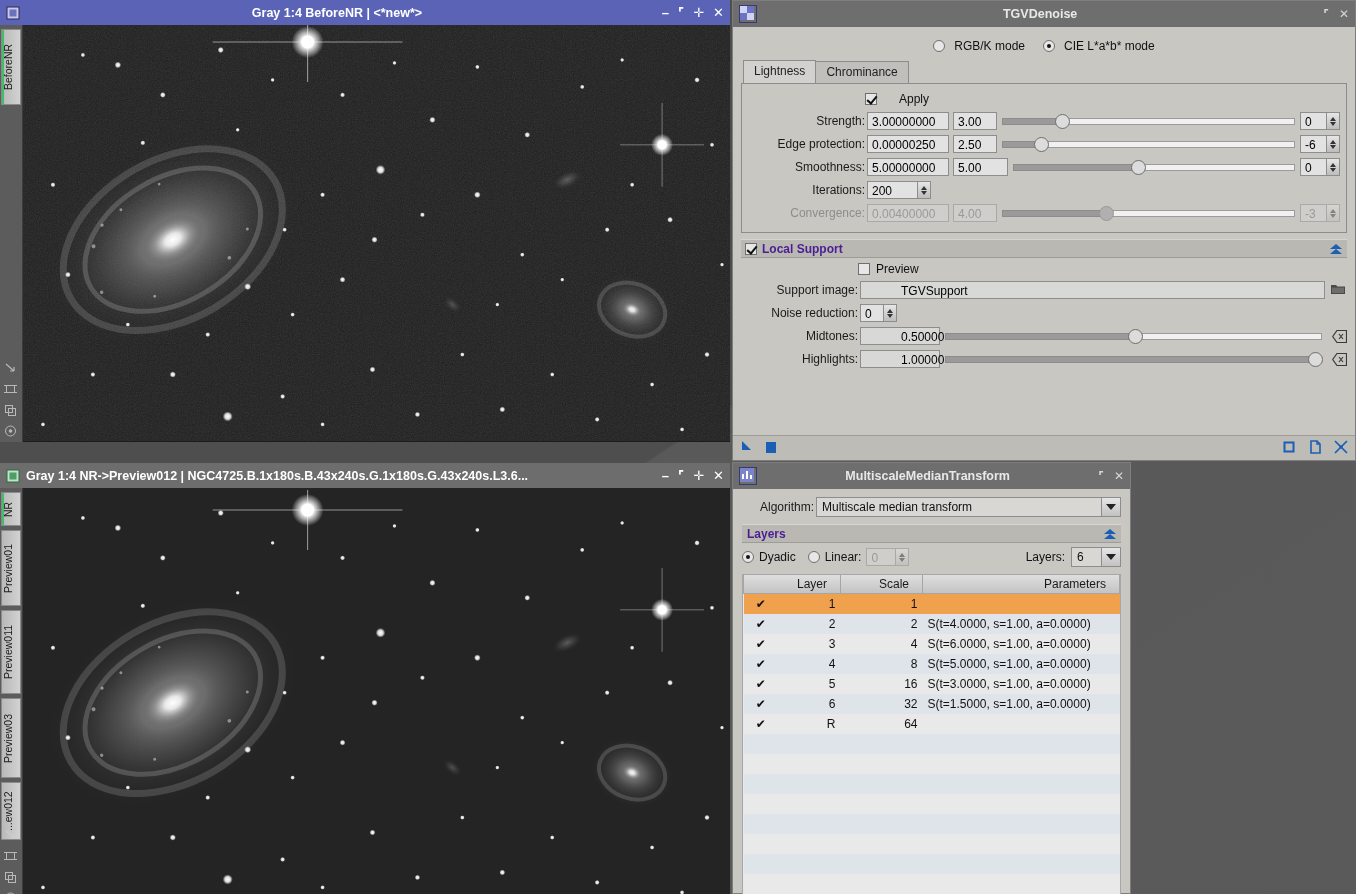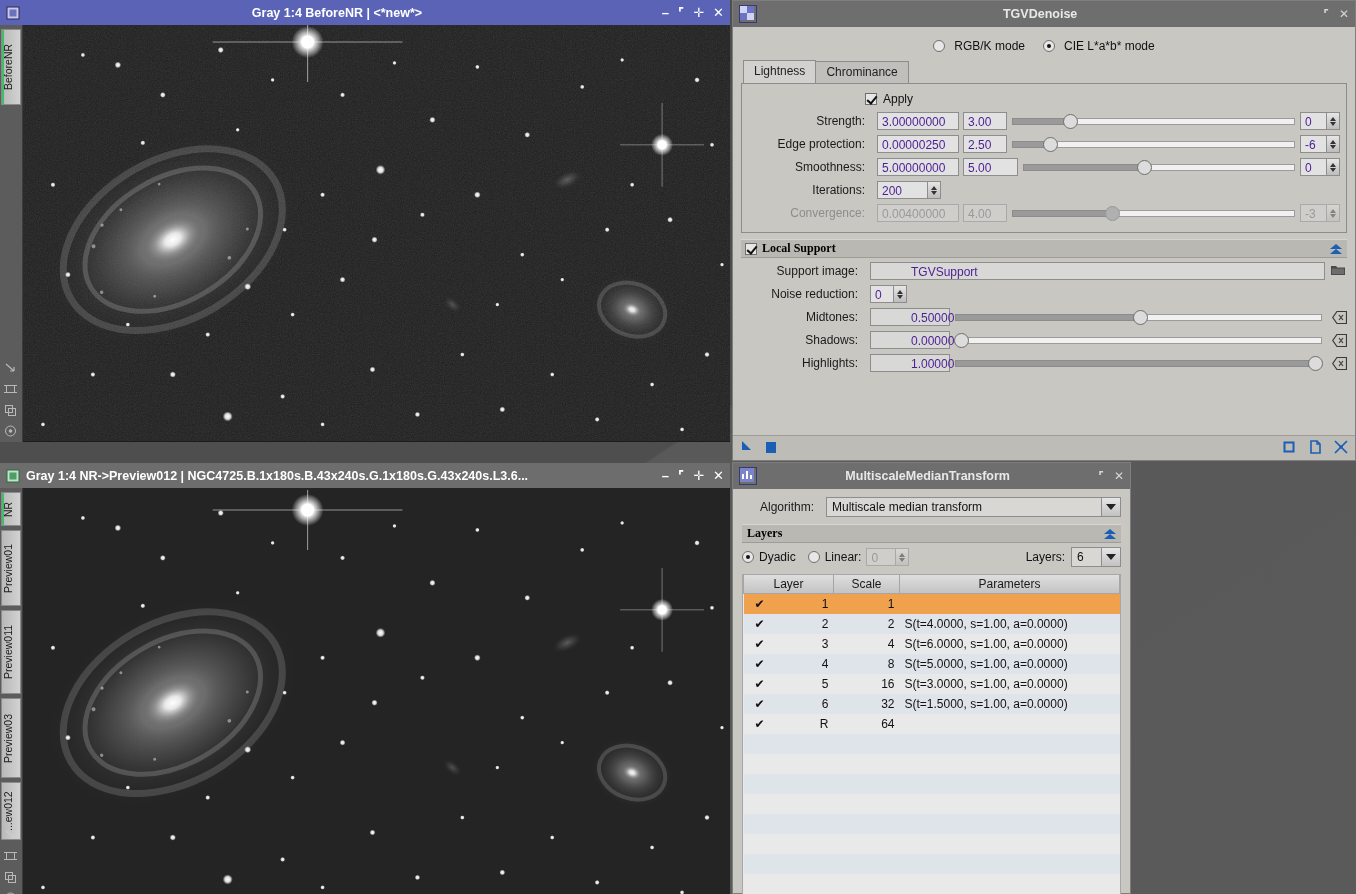--- a/index.html
+++ b/index.html
@@ -49,25 +49,25 @@
   .dlg{position:absolute;background:#c8c7c2;border:1px solid #7e7e7e;box-sizing:border-box;}
   .dlg-title{
     height:26px;background:#6e6e6e;display:flex;align-items:center;padding:0 6px;
     box-sizing:border-box;color:#e8e8e8;font-weight:bold;font-size:12.5px;
   }
   .dlg-title .t{flex:1;text-align:center;}
   .dlg-title .btns{display:flex;gap:10px;font-size:12px;color:#d7d7d7;}
   .dlg-ico{width:16px;height:16px;flex:0 0 auto;border:1px solid #3a3a6e;}
   .dlg-body{padding:6px 8px 0 8px;}
   .row{display:flex;align-items:center;margin-bottom:5px;}
-  .lbl{text-align:right;padding-right:12px;font-size:12px;color:#1a1a1a;}
+  .lbl{text-align:right;padding-right:2px;font-size:12px;color:#1a1a1a;}
   .lbl.dim{color:#8d8d8d;}
   .fld{
     background:#e2e2e2;border:1px solid #8d8d8d;height:18px;line-height:18px;
-    padding:0 4px;box-sizing:border-box;font-size:12px;color:#4c1d95;
+    padding:0 4px;box-sizing:border-box;font-size:12px;color:#000000;
   }
   .fld.dim{color:#9a9a9a;background:#cfcecb;border-color:#a9a9a9;}
   .fld.ro{background:#d8d8d6;padding-left:40px;}
   .spin{display:flex;align-items:stretch;}
   .spin .arrows{
     width:13px;border:1px solid #8d8d8d;border-left:none;background:linear-gradient(#e6e6e6,#bdbdbd);
     display:flex;flex-direction:column;justify-content:center;align-items:center;height:18px;box-sizing:border-box;
   }
   .spin .arrows b{display:block;width:0;height:0;border-left:3px solid transparent;border-right:3px solid transparent;}
   .spin .arrows b.up{border-bottom:4px solid #333;margin-bottom:1px;}
@@ -88,21 +88,21 @@
   .tab{
     background:#c0bfbb;border:1px solid #8c8c8c;border-bottom:none;
     padding:3px 10px 4px 10px;font-size:12px;margin-right:-1px;color:#222;text-align:right;
   }
   .tab.sel{background:#d2d1cd;position:relative;z-index:2;padding-bottom:5px;}
   .tabpane{border:1px solid #8c8c8c;background:#c8c7c2;padding:8px 6px 8px 6px;}
   .section{
     display:flex;align-items:center;background:#b9b8b2;border-top:1px solid #d6d5d0;
     border-bottom:1px solid #9d9c97;height:19px;padding:0 4px;box-sizing:border-box;margin:3px 0 4px 0;
   }
-  .section .sttl{color:#000000;font-weight:bold;font-size:12px;margin-left:5px;flex:1;font-family:Liberation Serif, serif;}
+  .section .sttl{color:#4c1d95;font-weight:bold;font-size:12px;margin-left:5px;flex:1;}
   .arrows-up{width:14px;height:12px;}
   .resetbtn{width:15px;height:13px;margin-left:5px;}
   .dlg-foot{
     position:absolute;left:0;right:0;bottom:0;height:25px;background:#bdbcb7;
     border-top:1px solid #9d9c97;display:flex;align-items:center;padding:0 7px;box-sizing:border-box;
   }
   .dlg-foot .left{display:flex;gap:10px;align-items:center;}
   .dlg-foot .right{margin-left:auto;display:flex;gap:12px;align-items:center;}
   
   .combo{
@@ -110,21 +110,21 @@
   }
   .combo .cv{flex:1;padding:0 5px;font-size:12px;line-height:18px;}
   .combo .ca{
     width:18px;height:100%;border-left:1px solid #8d8d8d;background:linear-gradient(#e6e6e6,#c2c2c2);
     display:flex;align-items:center;justify-content:center;
   }
   .combo .ca b{width:0;height:0;border-left:5px solid transparent;border-right:5px solid transparent;border-top:6px solid #222;}
   table.layers{border-collapse:collapse;width:100%;font-size:12px;background:#e9e9e9;}
   table.layers th{
     background:linear-gradient(#dedede,#c3c3c3);border:1px solid #a6a6a6;border-top:none;
-    font-weight:normal;text-align:center;padding:2px 5px;font-size:12px;color:#1a1a1a;
+    font-weight:normal;text-align:right;padding:2px 13px;font-size:12px;color:#1a1a1a;
   }
   table.layers td{border:none;padding:1px 5px;font-size:12px;height:18px;color:#111;}
   table.layers td.c-layer{text-align:right;width:48px;}
   table.layers td.c-scale{text-align:right;width:48px;}
   td.chkmark{width:22px;color:#2c7a2c;font-weight:bold;text-align:center;padding:0;}
   tr.alt{background:#dfe4ea;}
   tr.sel td{background:#efa14e;}
   .tblwrap{border:1px solid #a6a6a6;background:#e9e9e9;overflow:hidden;}
 </style>
 </head>
@@ -463,21 +463,21 @@
     <div class="tabs">
       <div class="tab sel">Lightness</div>
       <div class="tab">Chrominance</div>
     </div>
 
     <div class="tabpane">
 
       <div class="row" style="margin-bottom:6px;">
         <span style="width:117px;"></span>
         <span class="chk on"></span>
-        <span style="margin-left:6px;">Apply</span>
+        <span style="margin-left:22px;">Apply</span>
       </div>
 
       <div class="row">
         <span class="lbl" style="width:117px;">Strength:</span>
         <span class="fld" style="width:82px;">3.00000000</span>
         <span class="fld" style="width:44px;margin-left:4px;">3.00</span>
         <span class="slider" style="margin:0 5px;">
           <span class="strack"></span>
             <span class="sfill" style="width:20%"></span>
             <span class="sknob" style="left:calc(20% - 6px)"></span>
@@ -562,20 +562,25 @@
       <span class="chk on"></span>
       <span class="sttl">Local Support</span>
       <span class="arrows-up">
         <svg width="14" height="12" viewBox="0 0 14 12">
             <path d="M7 1 L13 6 H1 Z" fill="#1a5fb4"></path>
             <path d="M7 6 L13 11 H1 Z" fill="#1a5fb4"></path>
           </svg>
       </span>
     </div>
 
+    <div class="row" style="margin-bottom:5px;">
+      <span style="width:117px;"></span>
+      <span class="chk"></span>
+      <span style="margin-left:6px;">Preview</span>
+    </div>
 
     <div class="row">
       <span class="lbl" style="width:117px;">Support image:</span>
       <span class="fld ro" style="flex:1;">TGVSupport</span>
       <span style="width:16px;margin-left:6px;">
         <svg width="14" height="12" viewBox="0 0 14 12">
             <path d="M0 2 h5 l1.4 1.6H14V11H0z" fill="#4a4a4a"></path>
             <path d="M1 4.6h12V10H1z" fill="#6d6d6d"></path>
           </svg>
       </span>
@@ -601,35 +606,20 @@
           <span class="sknob" style="left:calc(50% - 6px)"></span>
       </span>
       <span class="resetbtn">
         <svg width="15" height="13" viewBox="0 0 15 13">
             <path d="M5 0.5H14.5V12.5H5L0.7 6.5Z" fill="none" stroke="#3a3a3a" stroke-width="1.2"></path>
             <path d="M7 4 l4 5 M11 4 l-4 5" stroke="#3a3a3a" stroke-width="1.2"></path>
           </svg>
       </span>
     </div>
 
-    <div class="row">
-      <span class="lbl" style="width:117px;">Shadows:</span>
-      <span class="fld ro" style="width:80px;">0.00000</span>
-      <span class="slider" style="margin:0 5px;">
-        <span class="strack"></span>
-          <span class="sfill" style="width:0%"></span>
-          <span class="sknob" style="left:-1px"></span>
-      </span>
-      <span class="resetbtn">
-        <svg width="15" height="13" viewBox="0 0 15 13">
-            <path d="M5 0.5H14.5V12.5H5L0.7 6.5Z" fill="none" stroke="#3a3a3a" stroke-width="1.2"></path>
-            <path d="M7 4 l4 5 M11 4 l-4 5" stroke="#3a3a3a" stroke-width="1.2"></path>
-          </svg>
-      </span>
-    </div>
 
     <div class="row">
       <span class="lbl" style="width:117px;">Highlights:</span>
       <span class="fld ro" style="width:80px;">1.00000</span>
       <span class="slider" style="margin:0 5px;">
         <span class="strack"></span>
           <span class="sfill" style="width:100%"></span>
           <span class="sknob" style="right:-1px"></span>
       </span>
       <span class="resetbtn">

